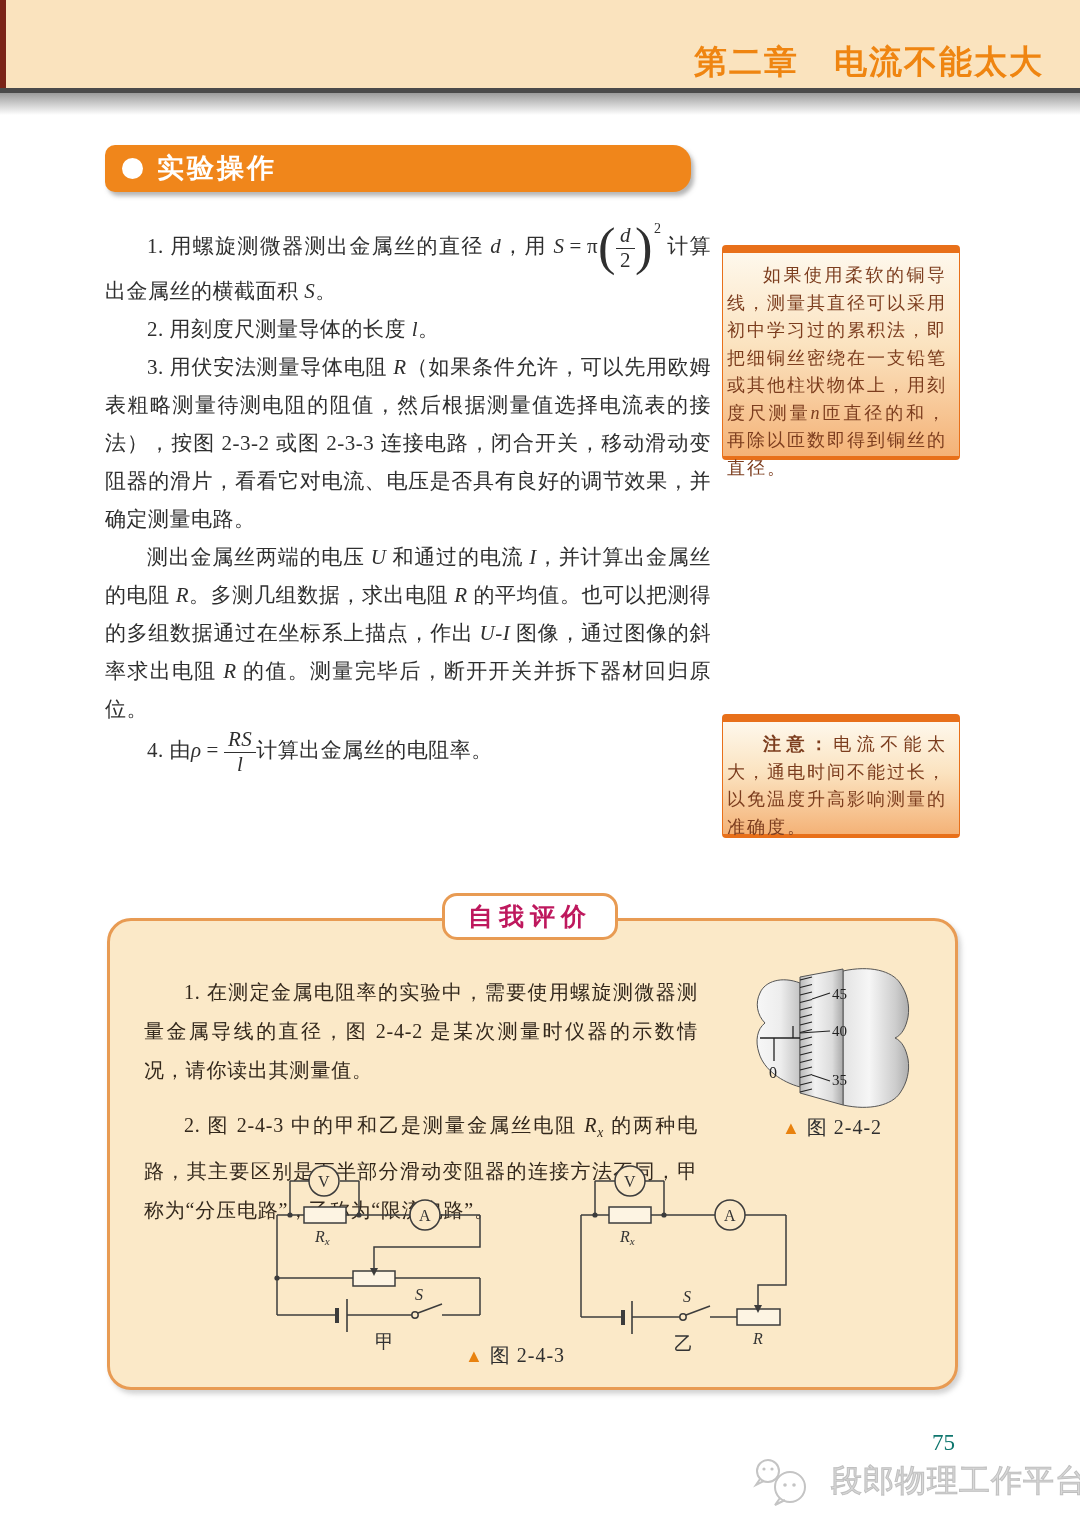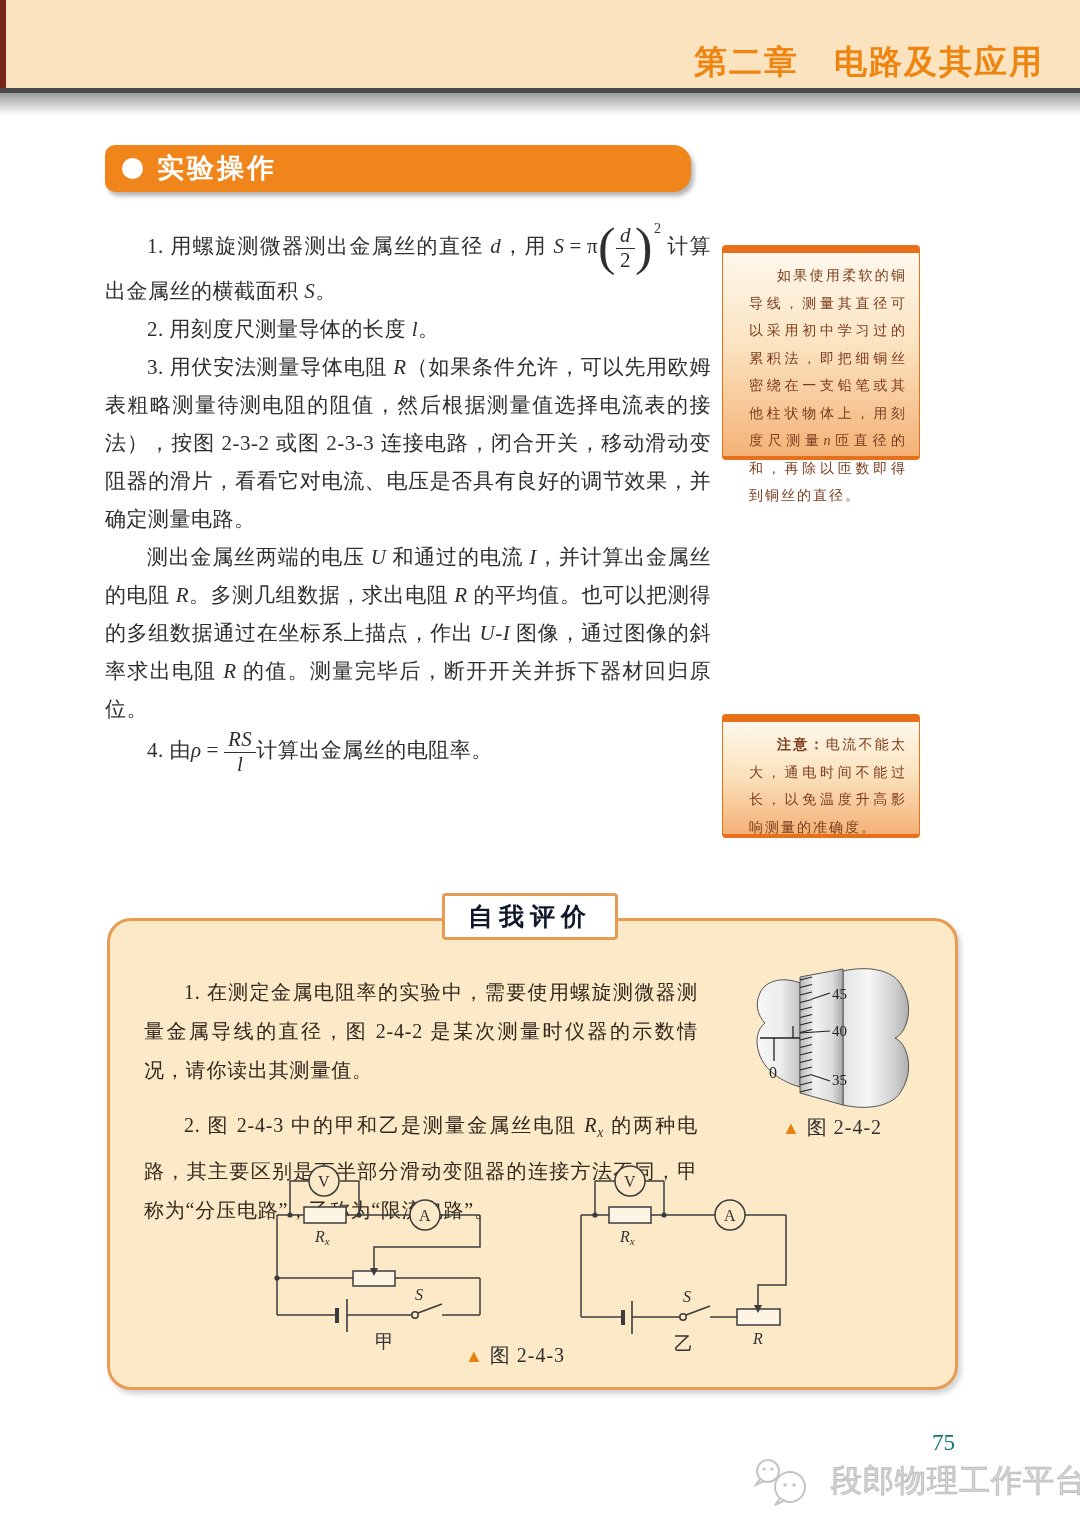--- a/index.html
+++ b/index.html
@@ -35,38 +35,38 @@
   .para{margin:0;text-indent:2em;}
   .var{font-style:italic;font-family:"Liberation Serif","DejaVu Serif",serif;}
   .var sub{font-size:.68em;font-style:italic;}
   .op{padding:0 5px;}
   .frac{display:inline-flex;flex-direction:column;align-items:center;vertical-align:middle;line-height:1.12;text-indent:0;}
   .frac .num{border-bottom:1.4px solid #2f2f2f;padding:0 4px;}
   .bigp{font-size:250%;font-weight:300;line-height:0;vertical-align:middle;position:relative;top:-2px;}
   .exp{font-size:14px;position:relative;top:-20px;left:1px;}
   
   .aside-box{
-    position:absolute;left:722px;width:198px;box-sizing:border-box;
+    position:absolute;left:722px;width:238px;box-sizing:border-box;
     border:1px solid #e8701a;border-top:8px solid #e8701a;border-bottom:4px solid #e8701a;border-radius:4px;
     background:linear-gradient(180deg,#fef8ec 0%,#fbe3c0 45%,#f4b277 100%);
-    color:#7c3d1e;font-size:14px;line-height:27.5px;letter-spacing:2px;
-    text-align:justify;text-justify:inter-character;padding:9px 12px 6px 26px;
+    color:#7c3d1e;font-size:18px;line-height:27.5px;letter-spacing:2px;
+    text-align:justify;text-justify:inter-character;padding:9px 12px 6px 4px;
   }
   .aside-box p{margin:0;text-indent:2em;}
   .aside-1{top:245px;height:215px;}
   .aside-2{top:714px;height:124px;}
   
   .self-eval-box{
     position:absolute;left:107px;top:918px;width:851px;height:472px;box-sizing:border-box;
     background:#fbe9c8;border:3px solid #e89b53;border-radius:24px;box-shadow:3px 4px 5px rgba(130,130,130,.35);
   }
   .self-eval-title{
     position:absolute;left:442px;top:893px;width:176px;height:47px;box-sizing:border-box;background:#ffffff;
-    border:3px solid #e89b53;border-radius:4px;z-index:2;text-align:center;line-height:41px;
-    font-weight:bold;font-size:25px;letter-spacing:6px;color:#0f172a;
+    border:3px solid #e89b53;border-radius:15px;z-index:2;text-align:center;line-height:41px;
+    font-weight:bold;font-size:25px;letter-spacing:6px;color:#be185d;
   }
   .questions{
     position:absolute;left:128px;top:957px;width:586px;
     font-size:20px;line-height:39px;color:#33281c;text-align:justify;text-justify:inter-character;letter-spacing:.8px;
   }
   .questions p{margin:16px;text-indent:2em;}
   
   .fig242{position:absolute;left:752px;top:963px;}
   .fig-caption{
     position:absolute;font-size:20px;color:#2f2f2f;white-space:nowrap;letter-spacing:1px;
@@ -82,21 +82,21 @@
   .watermark{
     position:absolute;left:748px;top:1455px;display:flex;align-items:center;gap:17px;
     color:#d8d8d8;-webkit-text-stroke:1px #bfbfbf;font-size:31px;letter-spacing:1px;white-space:nowrap;
   }
   svg text{font-family:"Liberation Serif","DejaVu Serif",serif;}
 </style>
 </head>
 <body>
 
 <div class="top-band">
-  <div class="chapter-title">第二章　电路及其应用</div>
+  <div class="chapter-title">第二章　电流不能太大</div>
 </div>
 <div class="corner-sliver"></div>
 <div class="band-shadow"></div>
 <div class="band-shadow2"></div>
 
 <div class="section-banner">
   <span class="banner-bullet"></span>
   <span class="banner-label">实验操作</span>
 </div>
 

